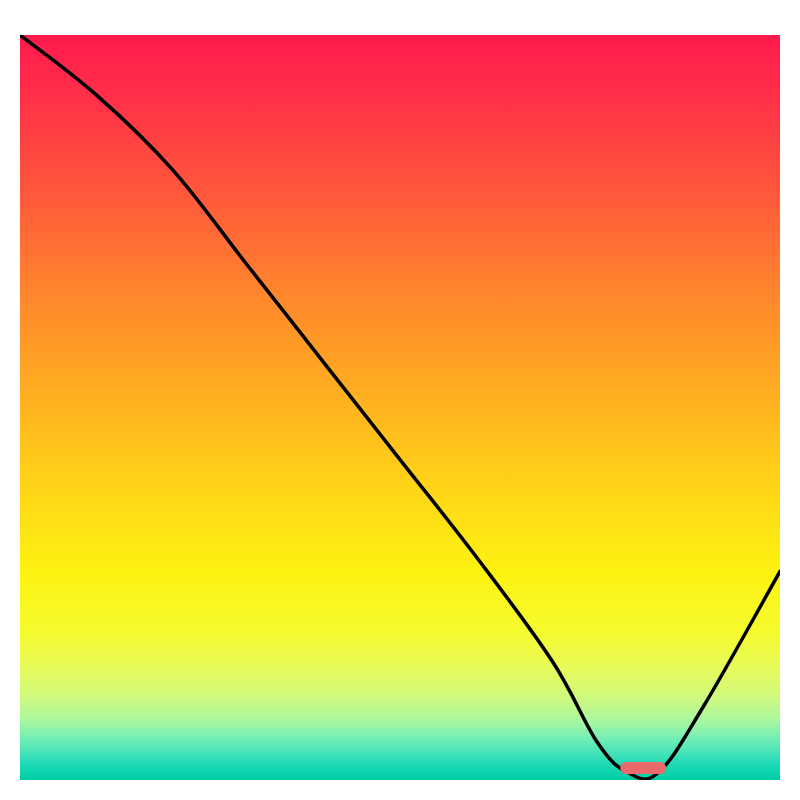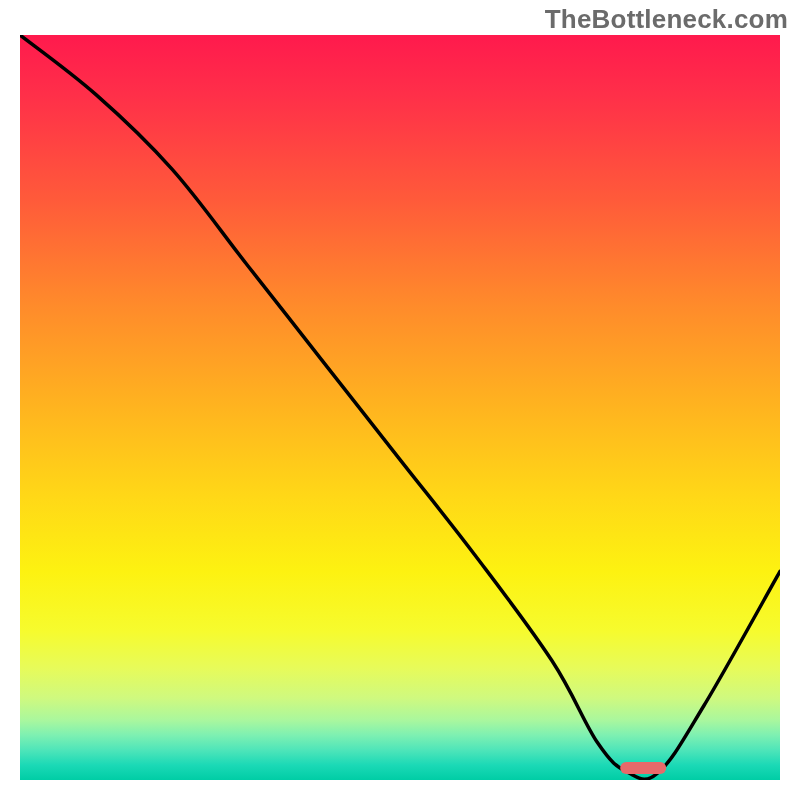--- a/index.html
+++ b/index.html
@@ -68,21 +68,20 @@
     height: 12px;
     border-radius: 6px;
     background: #e86a6a;
     transform: translate(-50%, -50%);
   }
 </style>
 </head>
 <body>
 
 <div class="stage">
-  <div class="watermark">TheBottleneck.com</div>
 
   <div class="plot-area">
     <div class="plot-bg"></div>
 
     <svg class="curve-svg" viewBox="0 0 760 745" preserveAspectRatio="none">
       <path id="curve-path" class="curve-path" d="M 0.0 0.0 C 13.7 10.7, 48.6 35.5, 76.0 59.6 C 103.4 83.7, 124.6 103.3, 152.0 134.1 C 179.4 164.9, 200.6 196.1, 228.0 231.0 C 255.4 265.8, 276.6 292.9, 304.0 327.8 C 331.4 362.7, 352.6 389.8, 380.0 424.6 C 407.4 459.5, 428.6 485.3, 456.0 521.5 C 483.4 557.7, 510.1 592.3, 532.0 625.8 C 553.9 659.3, 563.9 687.6, 577.6 707.8 C 591.3 727.9, 597.1 732.2, 608.0 737.5 C 618.9 742.9, 624.7 749.6, 638.4 737.5 C 652.1 725.5, 662.1 706.7, 684.0 670.5 C 705.9 634.3, 746.3 560.5, 760.0 536.4"></path>
     </svg>
 
     <div id="min-marker" class="marker" style="left: 623.2px; top: 733.08px; width: 45.6px;"></div>
   </div>

